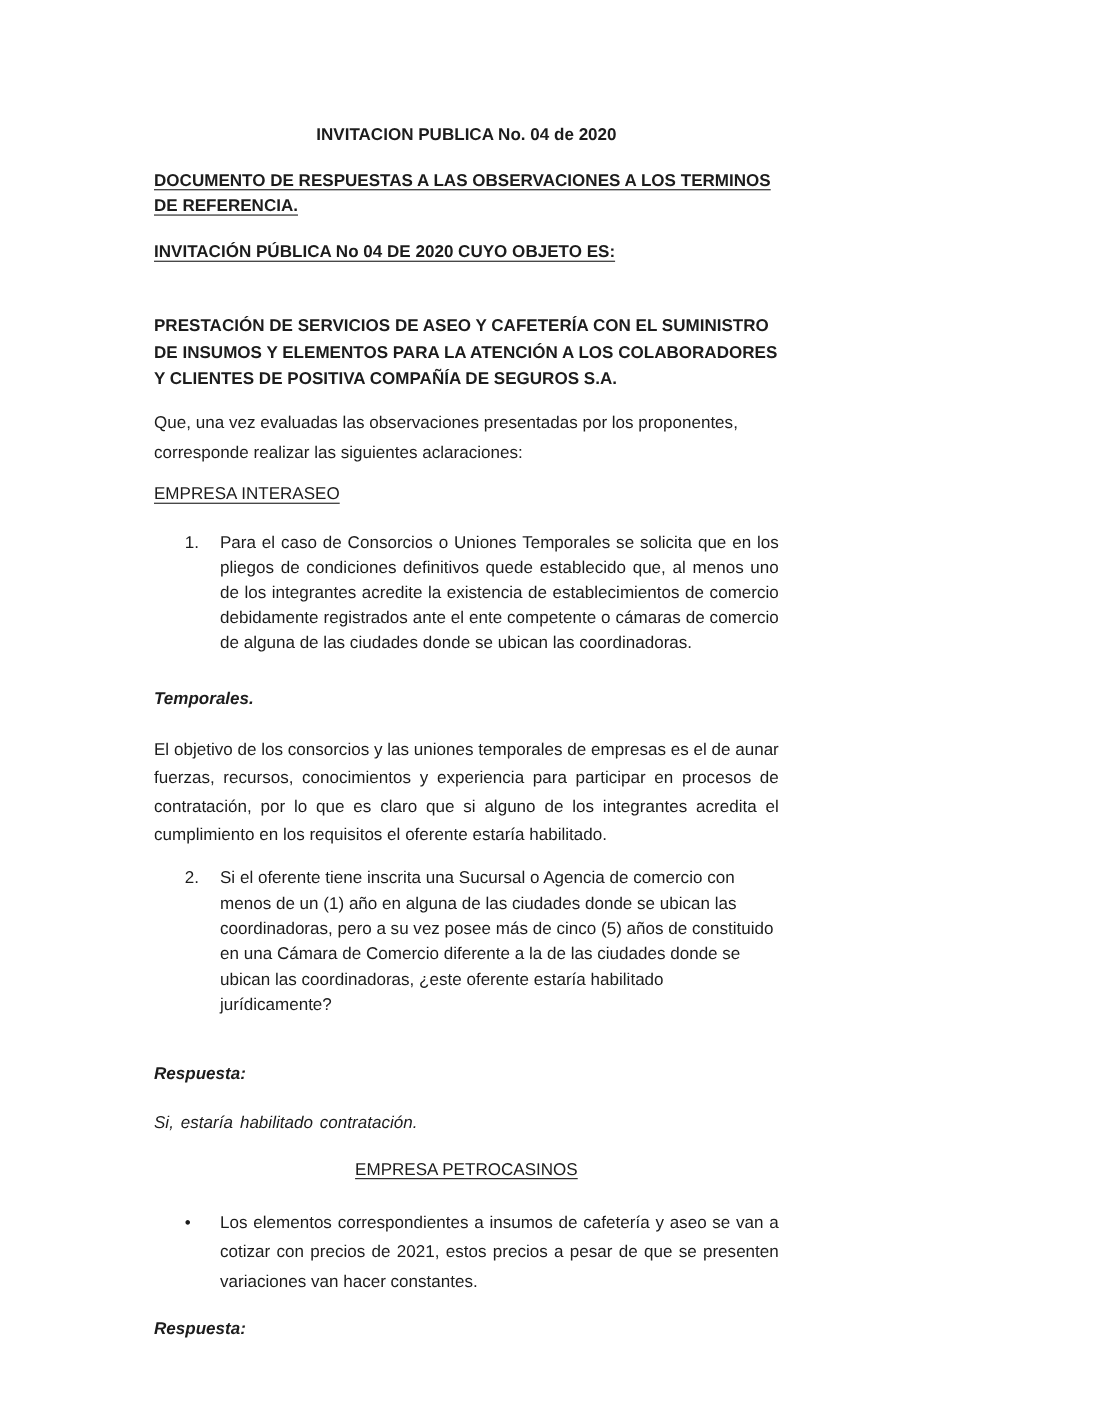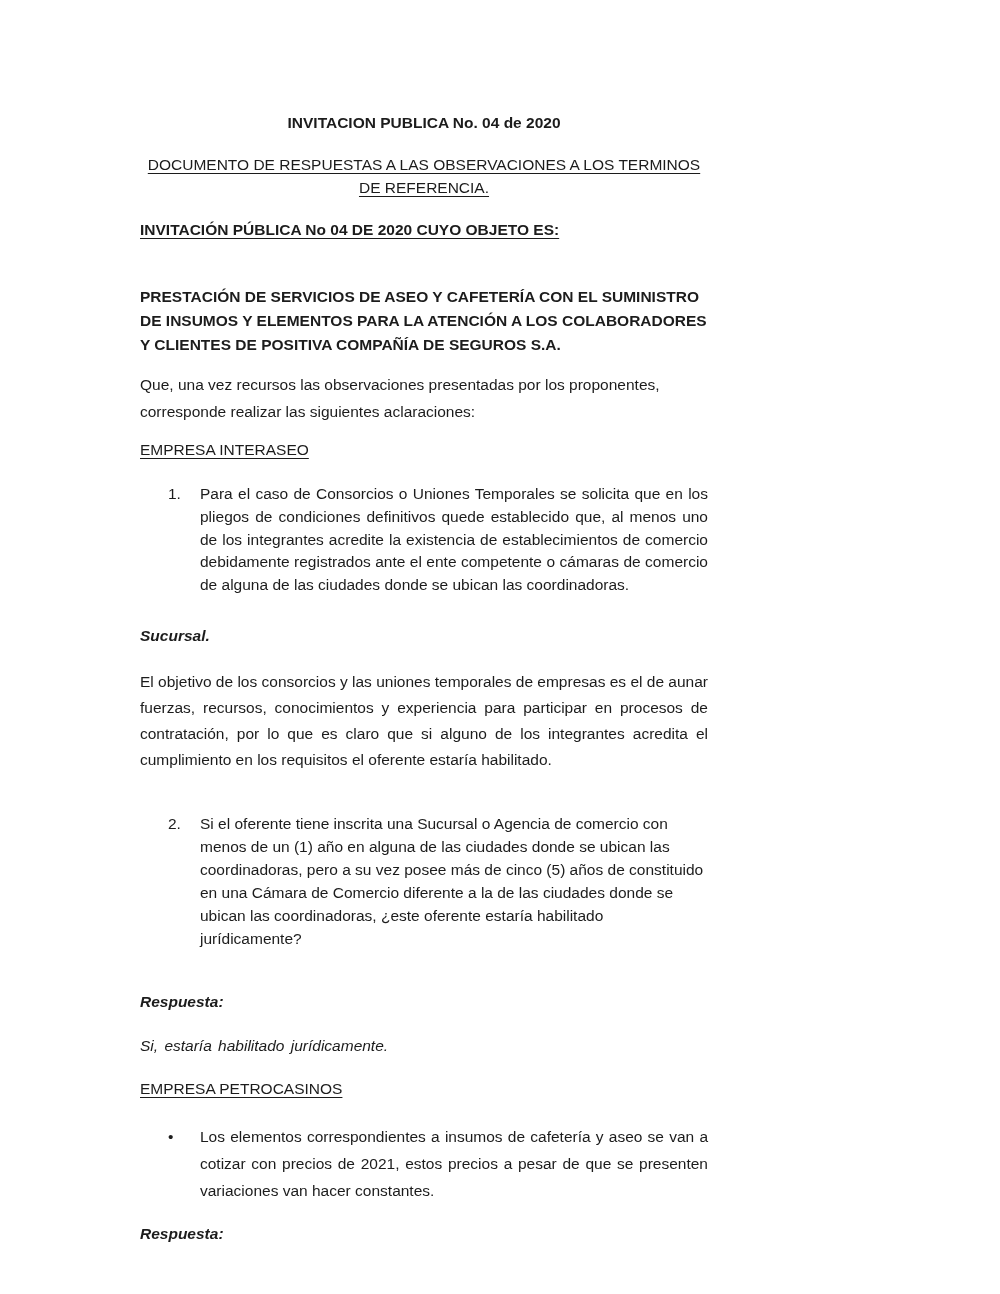--- a/index.html
+++ b/index.html
@@ -19,24 +19,24 @@
     color: #1c1c1c;
     overflow: hidden;
   }
   .doc-title {
     font-weight: bold;
     text-align: center;
     line-height: 1.45;
     margin: 0 0 20px 0;
   }
   .doc-subtitle {
-    font-weight: normal;
+    font-weight: bold;
     text-decoration: underline;
     text-underline-offset: 3px;
-    text-align: center;
+    text-align: left;
     line-height: 1.45;
     margin: 0 0 20px 0;
   }
   .doc-invitation {
     font-weight: bold;
     text-decoration: underline;
     text-underline-offset: 3px;
     text-align: left;
     line-height: 1.45;
     margin: 0 0 43px 0;
@@ -82,30 +82,31 @@
     font-style: italic;
     line-height: 1.45;
     margin: 0 0 21px 0;
   }
   .answer-label.after-q2 {
     margin-bottom: 22px;
   }
   .answer-par {
     text-align: justify;
     line-height: 1.68;
-    margin: 0 0 40px 0;
+    margin: 0 0 15px 0;
   }
   .answer-italic {
     font-style: italic;
     line-height: 1.45;
     word-spacing: 2px;
     margin: 0 0 21px 0;
   }
   .petro-heading {
     margin-bottom: 22px;
+    text-align: center;
   }
   .bullet-item {
     text-align: justify;
     line-height: 1.75;
     margin: 0 0 19px 0;
   }
   .final-label {
     margin-bottom: 0;
   }
 </style>
@@ -115,41 +116,41 @@
 <div class="page">
 
   <p class="doc-title">INVITACION PUBLICA No. 04 de 2020</p>
 
   <p class="doc-subtitle">DOCUMENTO DE RESPUESTAS A LAS OBSERVACIONES A LOS TERMINOS DE REFERENCIA.</p>
 
   <p class="doc-invitation">INVITACIÓN PÚBLICA No 04 DE 2020 CUYO OBJETO ES:</p>
 
   <p class="object-statement">PRESTACIÓN DE SERVICIOS DE ASEO Y CAFETERÍA CON EL SUMINISTRO DE INSUMOS Y ELEMENTOS PARA LA ATENCIÓN A LOS COLABORADORES Y CLIENTES DE POSITIVA COMPAÑÍA DE SEGUROS S.A.</p>
 
-  <p class="intro-par">Que, una vez recursos las observaciones presentadas por los proponentes, corresponde realizar las siguientes aclaraciones:</p>
+  <p class="intro-par">Que, una vez evaluadas las observaciones presentadas por los proponentes, corresponde realizar las siguientes aclaraciones:</p>
 
   <p class="section-heading">EMPRESA INTERASEO</p>
 
   <div class="list-item q1">
     <span class="marker">1.</span>
     <span>Para el caso de Consorcios o Uniones Temporales se solicita que en los pliegos de condiciones definitivos quede establecido que, al menos uno de los integrantes acredite la existencia de establecimientos de comercio debidamente registrados ante el ente competente o cámaras de comercio de alguna de las ciudades donde se ubican las coordinadoras.</span>
   </div>
 
-  <p class="answer-label">Sucursal.</p>
+  <p class="answer-label">Temporales.</p>
 
   <p class="answer-par">El objetivo de los consorcios y las uniones temporales de empresas es el de aunar fuerzas, recursos, conocimientos y experiencia para participar en procesos de contratación, por lo que es claro que si alguno de los integrantes acredita el cumplimiento en los requisitos el oferente estaría habilitado.</p>
 
   <div class="list-item q2">
     <span class="marker">2.</span>
     <span>Si el oferente tiene inscrita una Sucursal o Agencia de comercio con menos de un (1) año en alguna de las ciudades donde se ubican las coordinadoras, pero a su vez posee más de cinco (5) años de constituido en una Cámara de Comercio diferente a la de las ciudades donde se ubican las coordinadoras, ¿este oferente estaría habilitado jurídicamente?</span>
   </div>
 
   <p class="answer-label after-q2">Respuesta:</p>
 
-  <p class="answer-italic">Si, estaría habilitado jurídicamente.</p>
+  <p class="answer-italic">Si, estaría habilitado contratación.</p>
 
   <p class="section-heading petro-heading">EMPRESA PETROCASINOS</p>
 
   <div class="list-item bullet-item">
     <span class="marker">•</span>
     <span>Los elementos correspondientes a insumos de cafetería y aseo se van a cotizar con precios de 2021, estos precios a pesar de que se presenten variaciones van hacer constantes.</span>
   </div>
 
   <p class="answer-label final-label">Respuesta:</p>
 

